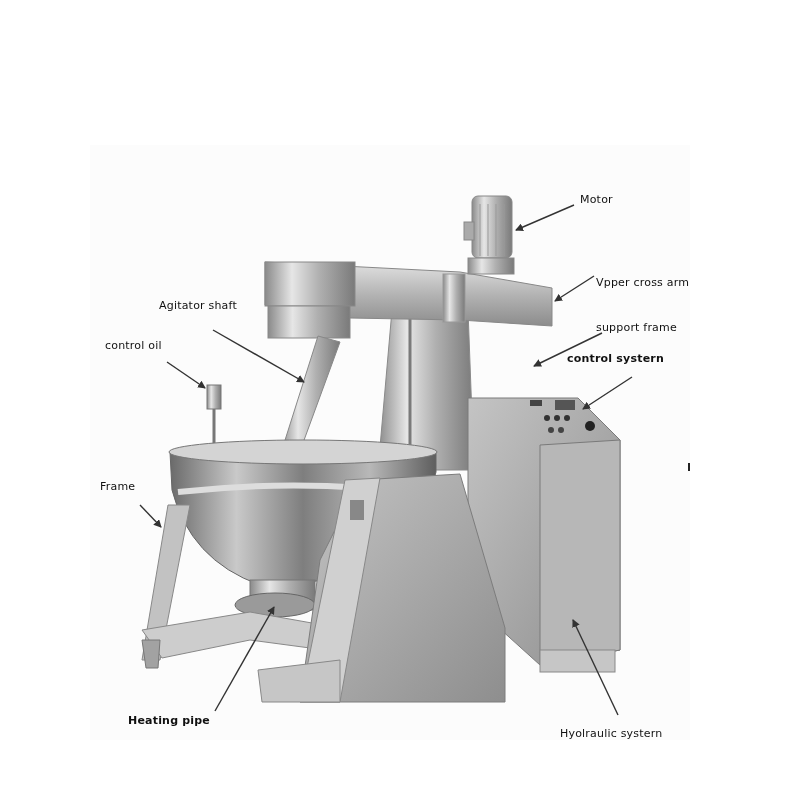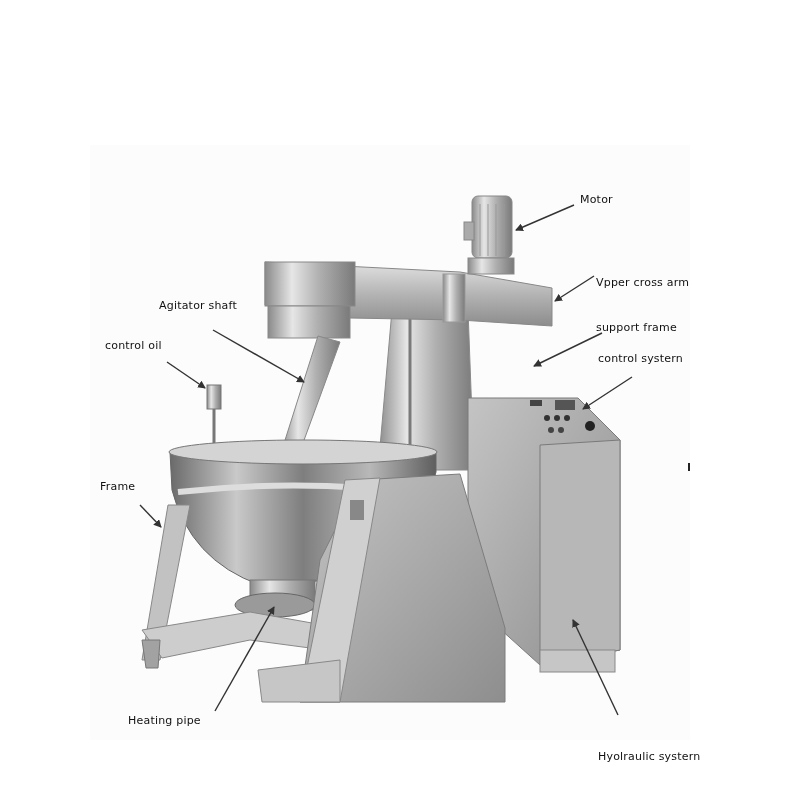--- a/index.html
+++ b/index.html
@@ -123,18 +123,18 @@
     <line x1="140" y1="505" x2="161" y2="527" marker-end="url(#arrowhead)"></line>
     <line x1="215" y1="711" x2="274" y2="607" marker-end="url(#arrowhead)"></line>
     <line x1="618" y1="715" x2="573" y2="620" marker-end="url(#arrowhead)"></line>
   </g>
   <rect x="688" y="463" width="2" height="8" fill="#222"></rect>
 </svg>
 
 <div class="label" style="left:580px; top:193px;">Motor</div>
 <div class="label" style="left:596px; top:260px;margin-top:16px;">Vpper cross arm</div>
 <div class="label" style="left:596px; top:321px;">support frame</div>
-<div class="label" style="left:598px; top:352px;">control  systern</div>
+<div class="label" style="left:567px; top:352px;font-weight:bold;">control  systern</div>
 <div class="label" style="left:123px; top:299px;margin-left:36px;">Agitator  shaft</div>
 <div class="label" style="left:105px; top:339px;">control oil</div>
 <div class="label" style="left:100px; top:480px;text-align:right;">Frame</div>
-<div class="label" style="left:128px; top:714px;">Heating  pipe</div>
-<div class="label" style="left:598px; top:727px;margin-top:23px;">Hyolraulic systern</div>
+<div class="label" style="left:128px; top:714px;font-weight:bold;">Heating  pipe</div>
+<div class="label" style="left:560px; top:727px;">Hyolraulic systern</div>
 
 </body></html>

